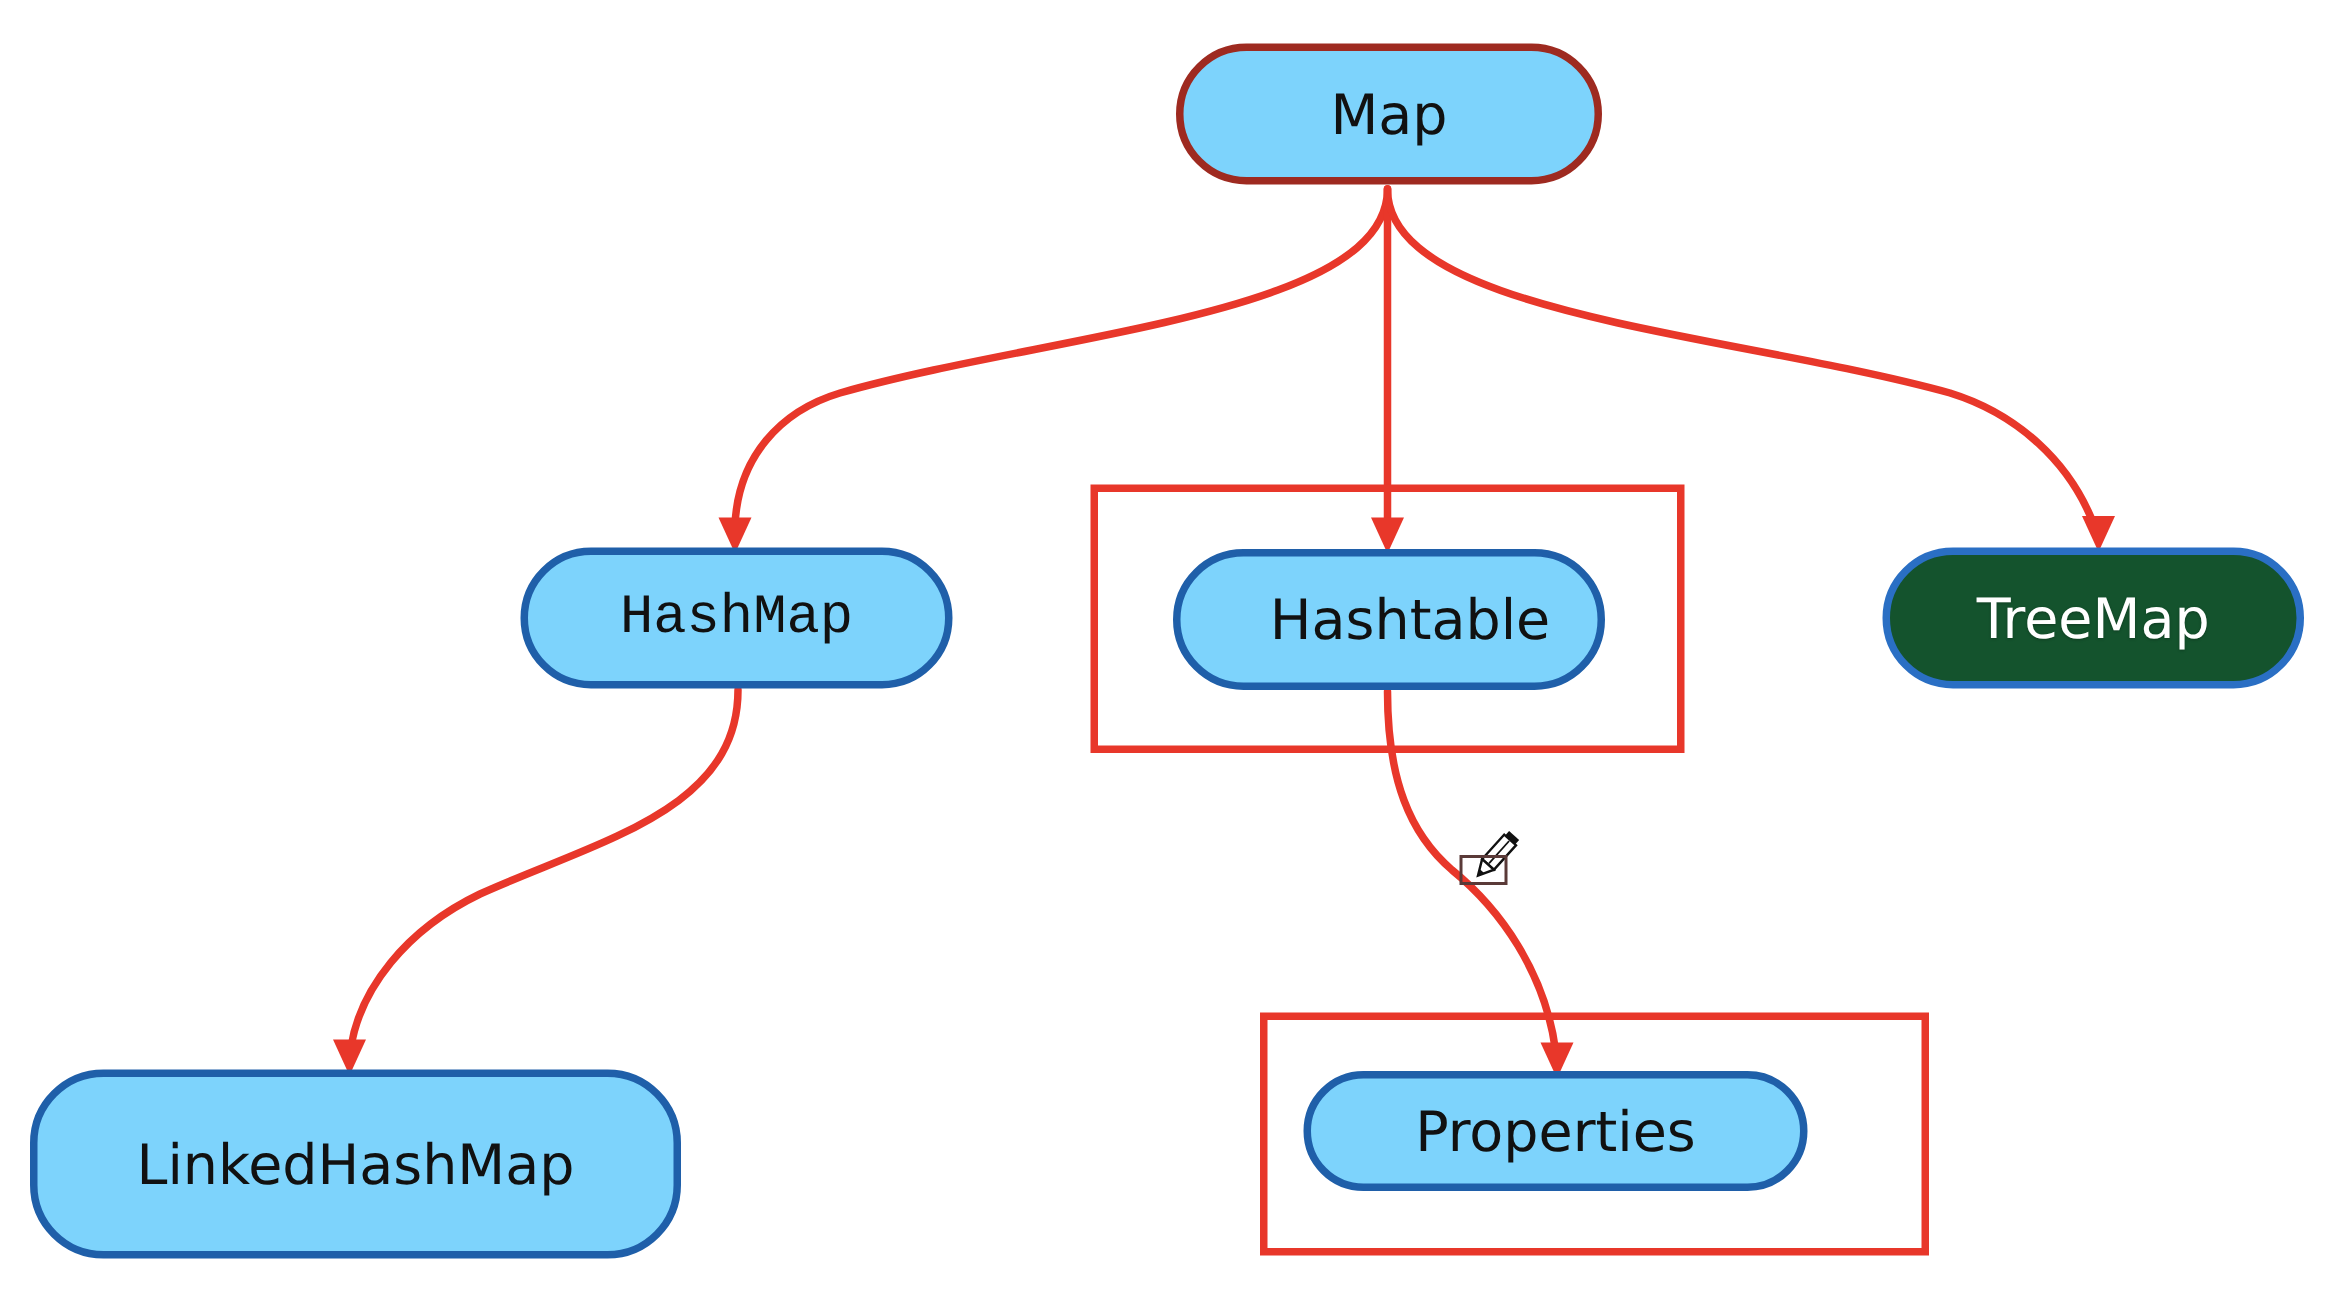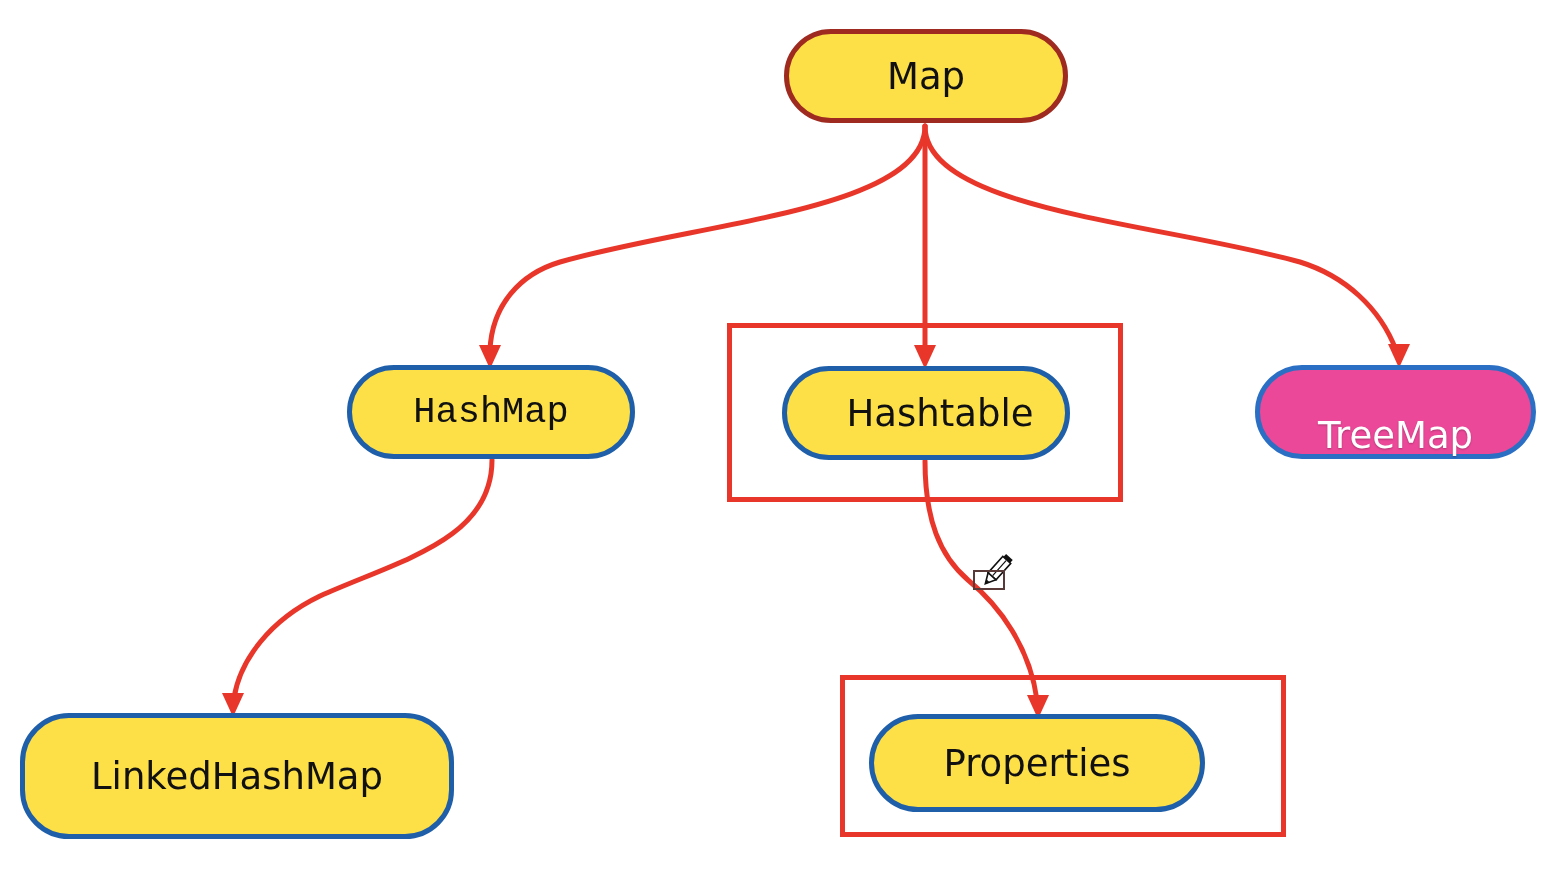--- a/index.html
+++ b/index.html
@@ -24,43 +24,42 @@
     width: 1567px;
     height: 869px;
     pointer-events: none;
   }
   .node {
     position: absolute;
     box-sizing: border-box;
     display: flex;
     align-items: center;
     justify-content: center;
-    background: #fde047;
+    background: #7dd3fc;
     border-style: solid;
     text-align: center;
     white-space: nowrap;
     user-select: none;
   }
   .node-label {
     display: block;
     line-height: 1;
   }
   .node.root {
     border-color: #9e2a20;
     border-width: 5px;
   }
   .node.plain {
     border-color: #1f5fa9;
     border-width: 5px;
   }
   .node.selected {
     border-color: #2a6fc4;
     border-width: 5px;
-    background: #ec4899;
-    align-items: flex-end;
+    background: #14532d;
   }
   .node.selected .node-label {
     color: #ffffff;
     text-shadow: 0 1px 2px rgba(0,0,0,0.28);
   }
   .node .node-label {
     color: #111111;
   }
   .annot-rect {
     position: absolute;
@@ -121,21 +120,21 @@
       </div>
       <div class="node plain" style="left: 782px; top: 366px; width: 288px; height: 94px; border-radius: 47px;">
         <span class="node-label" style="font-size: 37px; margin-left: 28px;">Hashtable</span>
       </div>
       <div class="node selected" style="left: 1255px; top: 365px; width: 281px; height: 94px; border-radius: 47px;">
         <span class="node-label" style="font-size: 37px;">TreeMap</span>
       </div>
       <div class="node plain" style="left: 20px; top: 713px; width: 434px; height: 126px; border-radius: 49px;">
         <span class="node-label" style="font-size: 37px;">LinkedHashMap</span>
       </div>
-      <div class="node plain" style="left: 869px; top: 714px; width: 336px; height: 98px; border-radius: 49px;">
+      <div class="node plain" style="left: 869px; top: 714px; width: 336px; height: 80px; border-radius: 49px;">
         <span class="node-label" style="font-size: 37px;">Properties</span>
       </div>
     </div>
 
   <div class="cursor-layer" id="cursor-layer" style="left: 975px; top: 548px;">
     <svg width="44" height="44" viewBox="0 0 44 44" xmlns="http://www.w3.org/2000/svg">
       <g transform="rotate(42 22 22)">
         <rect x="18" y="4" width="9" height="4" fill="#111"></rect>
         <rect x="17.2" y="8" width="10.6" height="22" fill="#fff" stroke="#111" stroke-width="1.6"></rect>
         <line x1="22.5" y1="9" x2="22.5" y2="29" stroke="#111" stroke-width="1.2"></line>

